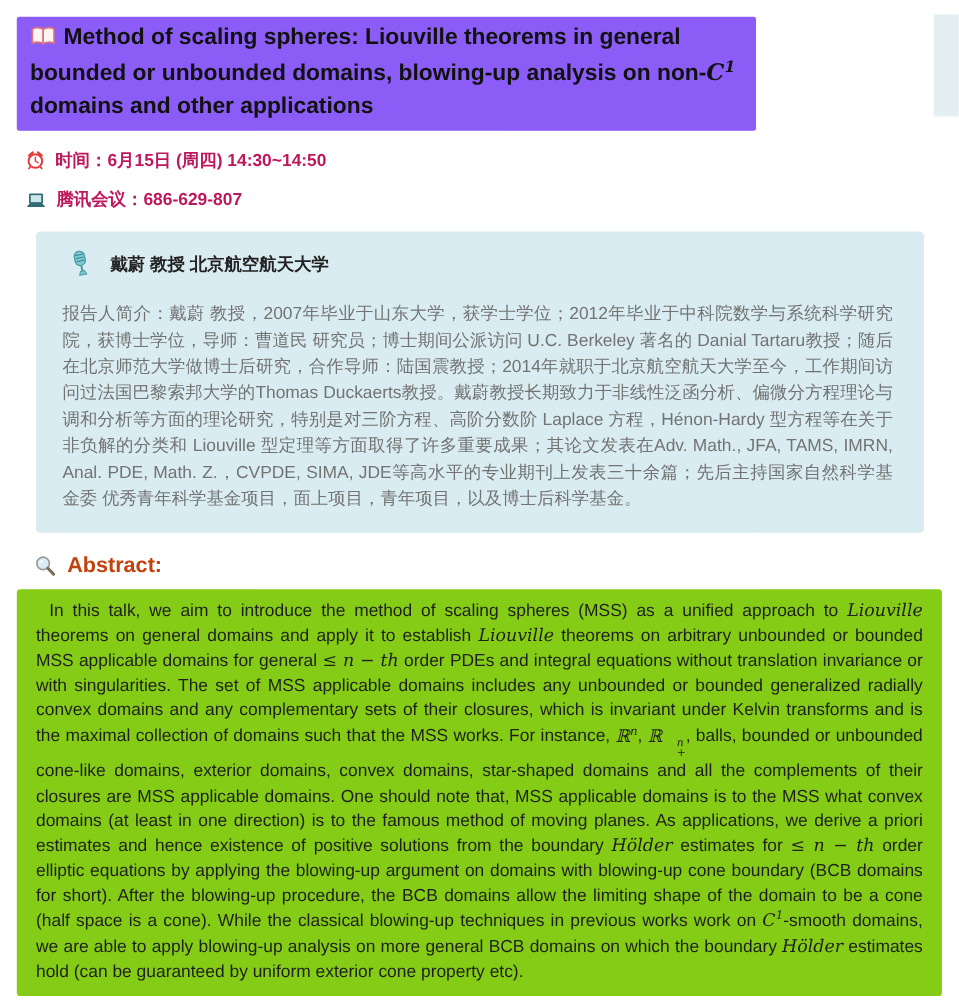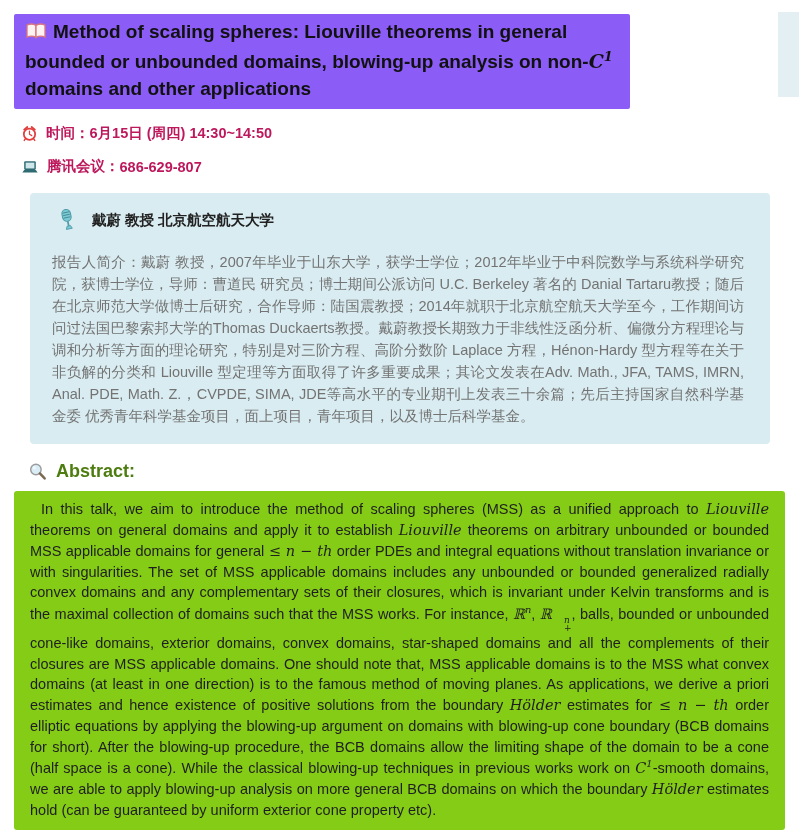--- a/index.html
+++ b/index.html
@@ -21,21 +21,21 @@
   }
   .meta-line + .meta-line{margin-top:14px;text-align:right;}
   .bio-box{
     margin:17px 0 0 30px;width:740px;box-sizing:border-box;
     background:#d9ecf1;border-radius:4px;
     padding:15px 26px 17px 22px;
   }
   .speaker-line{display:flex;align-items:center;gap:15px;font-size:14.5px;font-weight:700;color:#222;padding-left:6px;}
   .bio-text{margin-top:19px;font-size:14.5px;line-height:1.52;color:#737373;text-align:justify;}
   .abstract-heading{
-    margin:17px 0 0 28px;font-size:18px;font-weight:bold;color:#4d7c0f;
+    margin:17px 0 0 28px;font-size:18px;font-weight:bold;color:#c2410c;
     display:flex;align-items:center;gap:9px;
   }
   .abstract-box{
     margin:9px 0 0 14px;width:771px;box-sizing:border-box;
     background:#84cc16;border-radius:3px;
     padding:8px 16px 10px 16px;
     font-size:14.5px;line-height:1.43;color:#1f1f1f;
   }
   .abstract-box p{margin:0;text-indent:11px;text-align:justify;}
   .math{font-family:"DejaVu Serif","Liberation Serif",serif;font-style:italic;}

